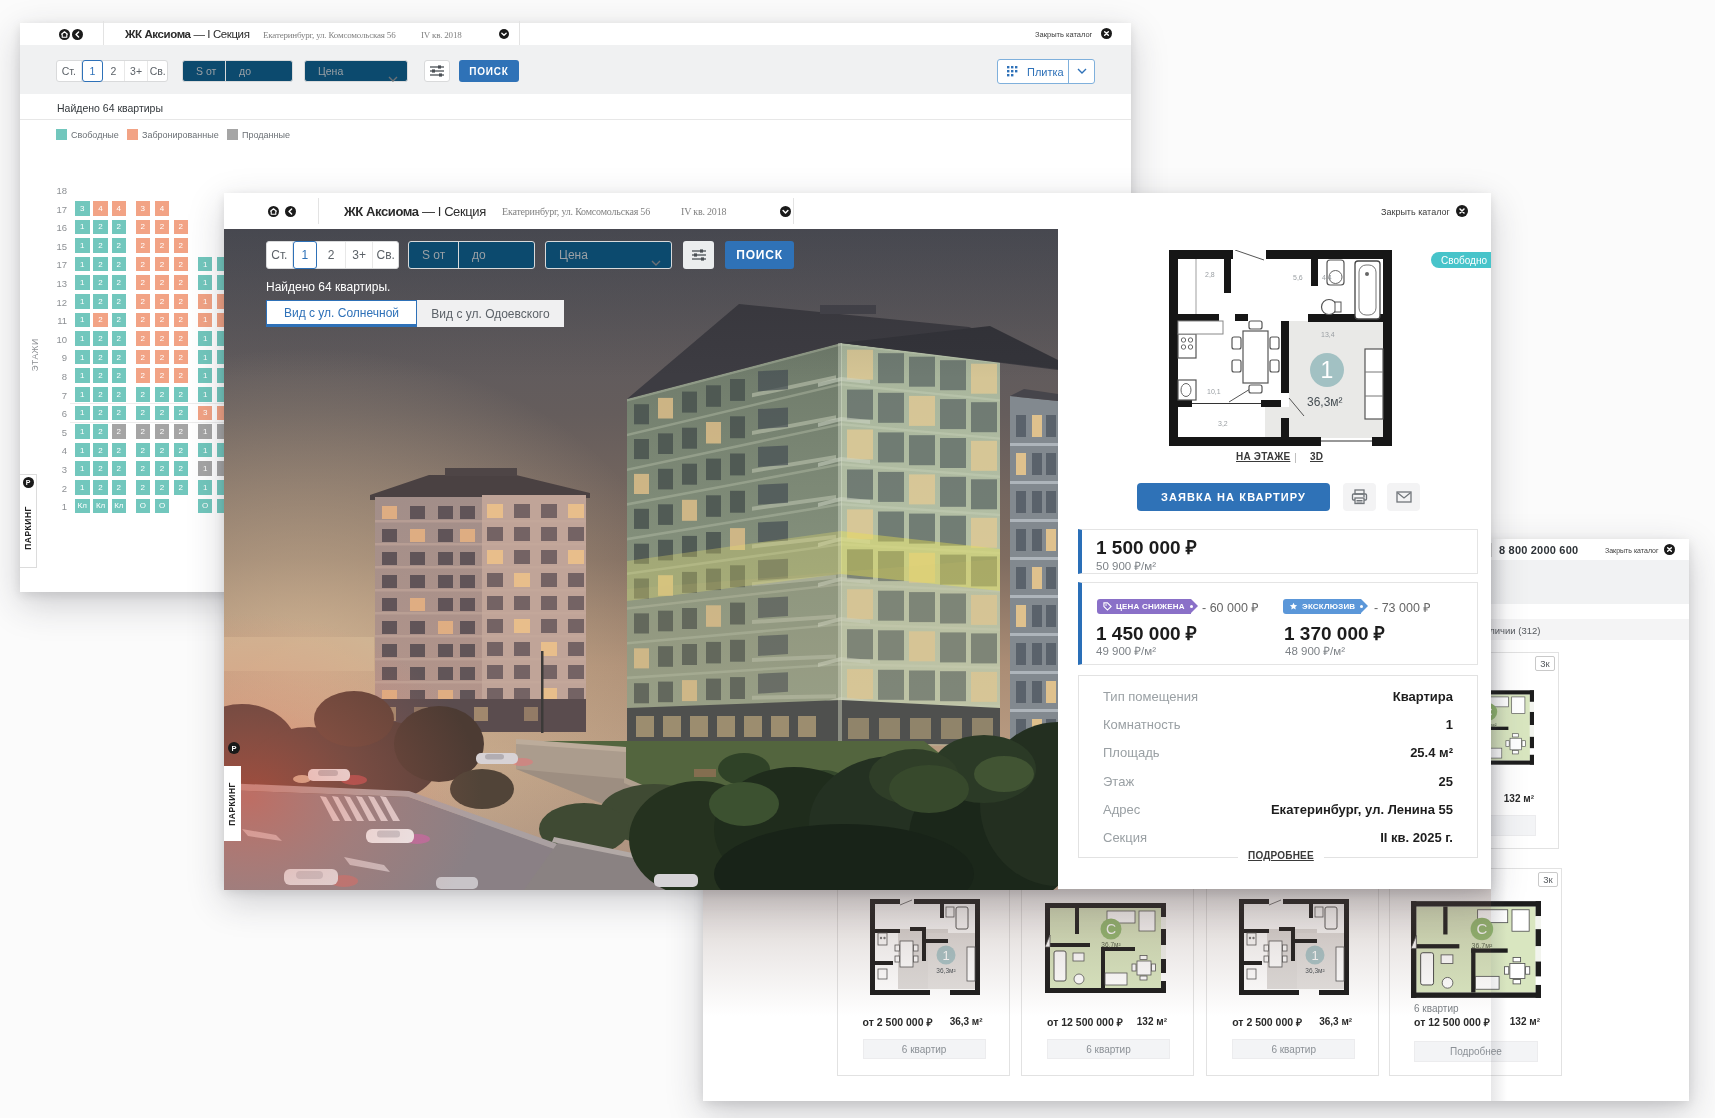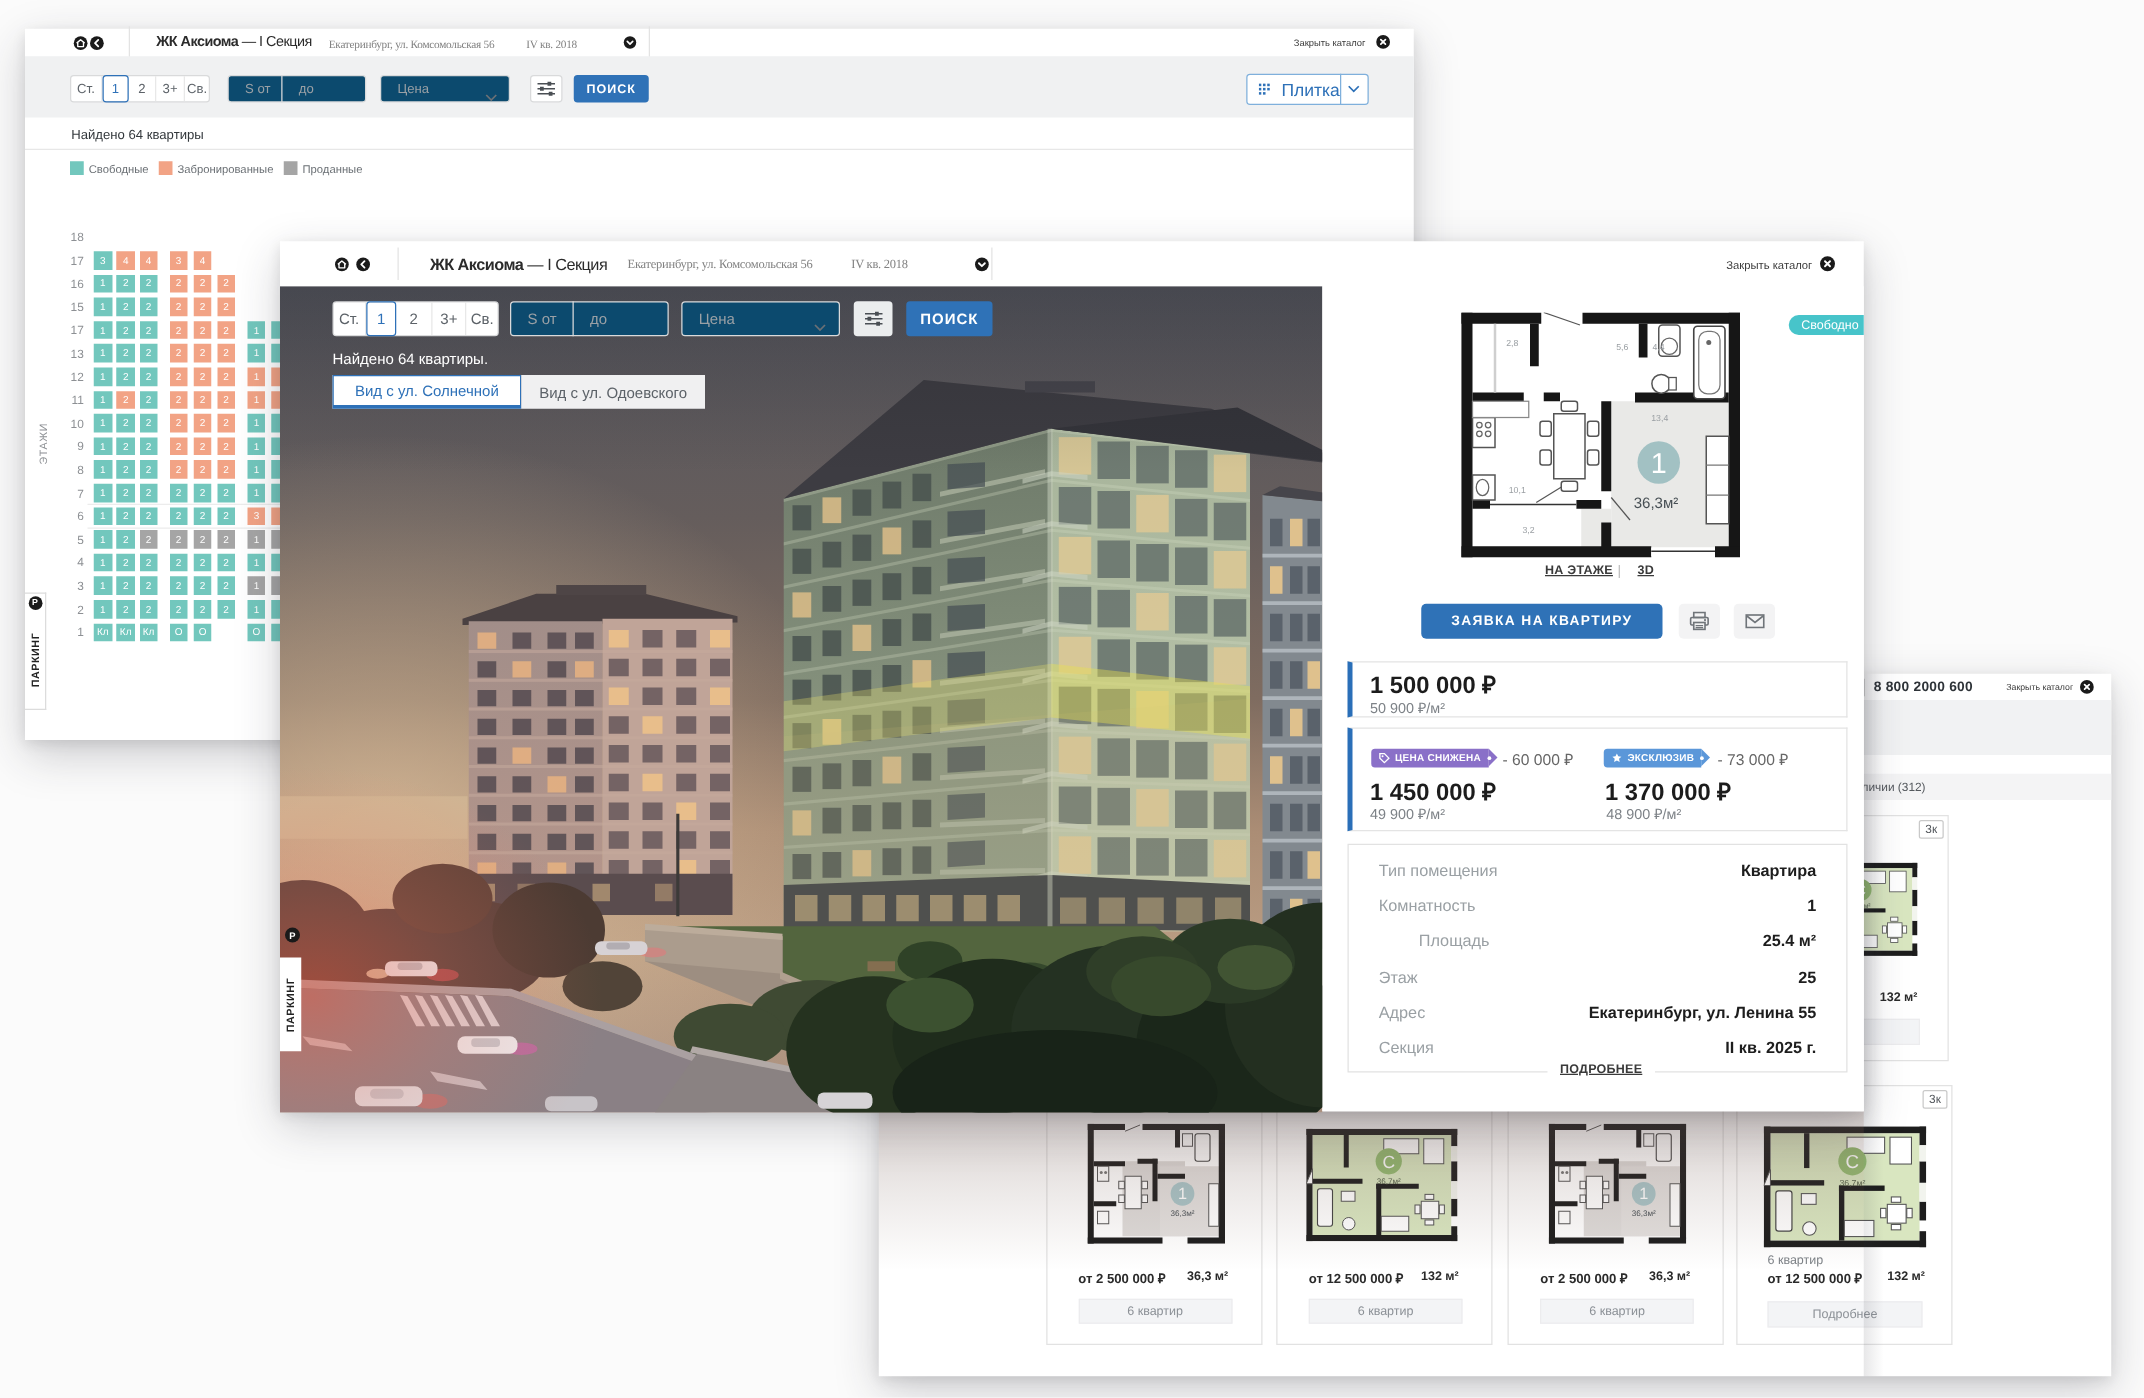--- a/index.html
+++ b/index.html
@@ -125,21 +125,21 @@
           <rect x="0" y="0" width="2.4" height="2.4"></rect>
           <rect x="4" y="0" width="2.4" height="2.4"></rect>
           <rect x="8" y="0" width="2.4" height="2.4"></rect>
           <rect x="0" y="4" width="2.4" height="2.4"></rect>
           <rect x="4" y="4" width="2.4" height="2.4"></rect>
           <rect x="8" y="4" width="2.4" height="2.4"></rect>
           <rect x="0" y="8" width="2.4" height="2.4"></rect>
           <rect x="4" y="8" width="2.4" height="2.4"></rect>
         </g>
       </svg>
-      <span style="font-size:14px;color:#2e71b8;margin-left:8px;">Плитка</span>
+      <span style="font-size:11px;color:#2e71b8;margin-left:8px;">Плитка</span>
       <div style="margin-left:auto;width:26px;height:25px;border-left:1px solid #7fb0dc;display:flex;align-items:center;justify-content:center;">
         <svg width="10" height="7" viewBox="0 0 10 7">
           <path d="M1 1l4 4 4-4" fill="none" stroke="#2e71b8" stroke-width="1.4"></path>
         </svg>
       </div>
     </div>
 
 <div class="abs" style="left:0;top:71px;width:1111px;height:26px;border-bottom:1px solid #e7e7e7;"></div>
 <div class="abs" style="left:37px;top:79px;font-size:10.5px;color:#33383c;">Найдено 64 квартиры</div>
 
@@ -1208,21 +1208,21 @@
 <div class="perm" style="left:1061px;top:450px;">48 900 ₽/м²</div>
 
 <div class="card" style="left:854px;top:482px;width:400px;height:183px;">
 
 <div class="irow-l" style="left:24px;top:13.0px;">Тип помещения</div>
 <div class="irow-v" style="top:13.0px;">Квартира</div>
 
 <div class="irow-l" style="left:24px;top:41.2px;">Комнатность</div>
 <div class="irow-v" style="top:41.2px;">1</div>
 
-<div class="irow-l" style="left:24px;top:69.4px;margin-left:32px;">Площадь</div>
+<div class="irow-l" style="left:24px;top:69.4px;">Площадь</div>
 <div class="irow-v" style="top:69.4px;">25.4 м²</div>
 
 <div class="irow-l" style="left:24px;top:97.6px;">Этаж</div>
 <div class="irow-v" style="top:97.6px;">25</div>
 
 <div class="irow-l" style="left:24px;top:125.8px;">Адрес</div>
 <div class="irow-v" style="top:125.8px;">Екатеринбург, ул. Ленина 55</div>
 
 <div class="irow-l" style="left:24px;top:154.0px;">Секция</div>
 <div class="irow-v" style="top:154.0px;">II кв. 2025 г.</div>

